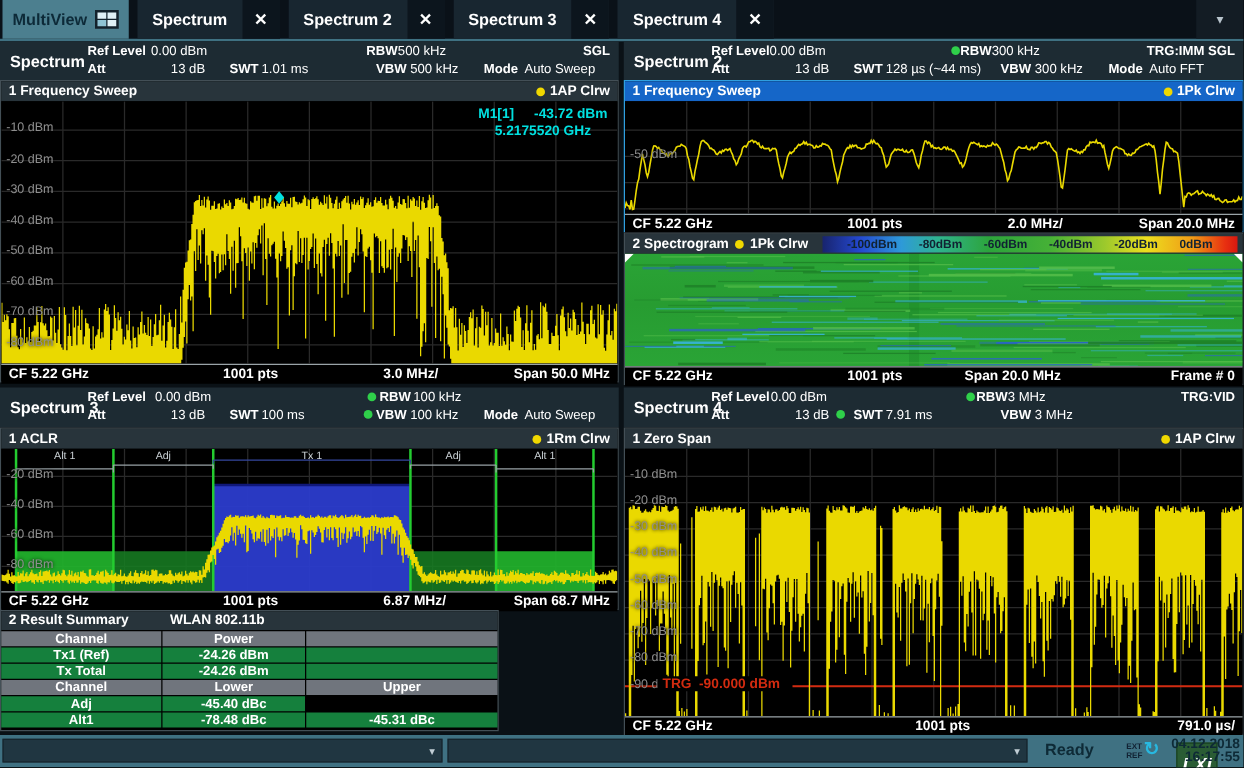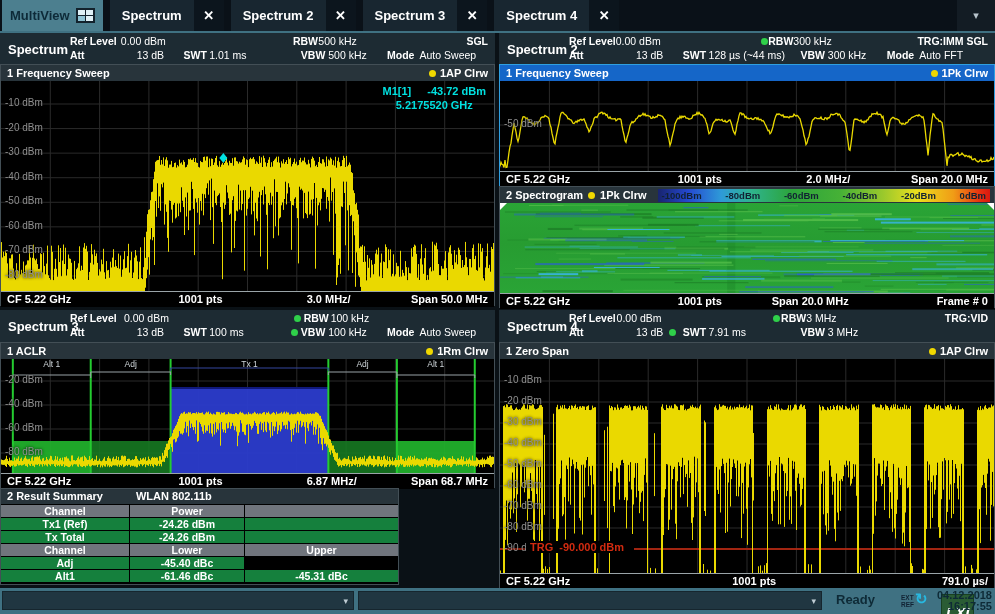--- a/index.html
+++ b/index.html
@@ -57,21 +57,21 @@
   .trg-label span{margin-right:6px;}
 
   .aclr-lab{position:absolute;top:0;text-align:center;font-size:8.5px;color:#cdd4d8;z-index:3;pointer-events:none;}
 
   
   .sg-title{height:16px;background:#28343b;display:flex;align-items:center;padding:0 4px 0 6px;
             font-size:11px;font-weight:bold;gap:5px;}
   .sg-bar{flex:1;height:13px;margin-left:6px;position:relative;
           background:linear-gradient(90deg,#18246e 0%,#2448d0 9%,#2e9ad8 19%,#2fb48e 28%,#2ca43c 40%,#46b136 55%,#9cc92c 68%,#ecdf1e 78%,#f09c16 89%,#e83010 97%,#d81810 100%);}
   .sg-bar-labels{position:absolute;inset:0;display:flex;align-items:center;justify-content:space-between;
-                 padding:0 4px;font-size:9.5px;font-weight:bold;color:#123;}
+                 padding:0 20px;font-size:9.5px;font-weight:bold;color:#123;}
   .sg-body{position:relative;width:494px;height:90px;overflow:hidden;
            background:linear-gradient(180deg,#2aa436,#279c31 45%,#2aa436);}
   .sg-corner-l{position:absolute;left:0;top:0;width:0;height:0;border-style:solid;border-width:7px 7px 0 0;border-color:#fff transparent transparent transparent;z-index:4;}
   .sg-corner-r{position:absolute;right:0;top:0;width:0;height:0;border-style:solid;border-width:0 7px 7px 0;border-color:transparent #fff transparent transparent;z-index:4;}
 
   
   .rs-title{position:relative;height:15px;background:#28343b;font-size:11px;font-weight:bold;}
   .rs-title .t{position:absolute;left:6px;top:1px;}
   .rs-title .std{position:absolute;left:34%;top:1px;}
   .rs-row{display:grid;grid-template-columns:128px 114px 1fr;gap:1px;margin-top:1px;}
@@ -337,21 +337,21 @@
           <div class="rs-cell hdr">Channel</div>
           <div class="rs-cell hdr">Lower</div>
           <div class="rs-cell hdr">Upper</div>
         </div>
         <div class="rs-row">
           <div class="rs-cell">Adj</div>
           <div class="rs-cell">-45.40 dBc</div>
         </div>
         <div class="rs-row">
           <div class="rs-cell">Alt1</div>
-          <div class="rs-cell">-61.46 dBc</div>
+          <div class="rs-cell">-78.48 dBc</div>
           <div class="rs-cell">-45.31 dBc</div>
         </div>
       </div>
   </div>
 
   <div class="chhdr" style="left:499px;top:33px;width:496px;height:31px;">
     <div class="ch-name">Spectrum 2</div>
     <div class="ch-rows">
       <div class="ch-row">
         <span class="fl w-l">Ref Level</span>

